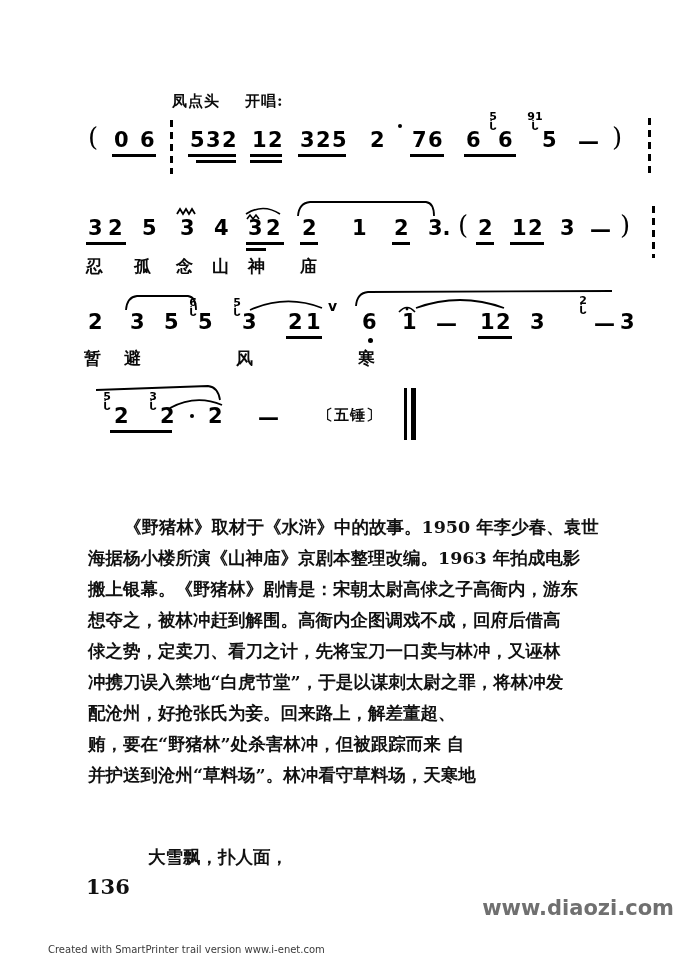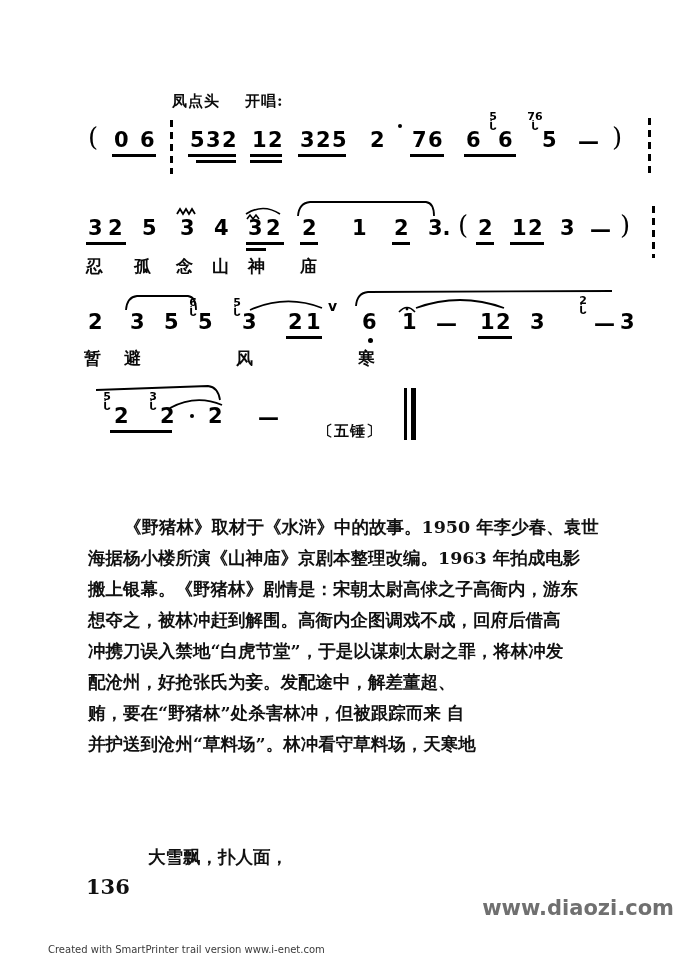--- a/index.html
+++ b/index.html
@@ -259,21 +259,21 @@
 
     <div class="note" style="left:466px; top:20px;">6</div>
     <div class="grace" style="left:486px; top:2px; width:14px;">
       <span class="g-top">5</span>
       <span class="g-bot">ᒑ</span>
     </div>
     <div class="note" style="left:498px; top:20px;">6</div>
     <div class="beam" style="left:464px; top:44px; width:52px;"></div>
 
     <div class="grace" style="left:526px; top:2px; width:18px;">
-      <span class="g-top">76</span>
+      <span class="g-top">91</span>
       <span class="g-bot">ᒑ</span>
     </div>
     <div class="note" style="left:542px; top:20px;">5</div>
 
     <div class="dash" style="left:578px; top:20px;">—</div>
 
     <div class="paren" style="left:612px; top:14px;">)</div>
 
     <div class="barline dashed" style="left:648px; top:8px; height:58px;"></div>
   </div>
@@ -455,34 +455,35 @@
         <path d="M2 13 Q28 -1 54 10" stroke="#000" stroke-width="1.8" fill="none"></path>
       </svg>
     </div>
     <div class="dot-after" style="left:190px; top:32px;"></div>
     <div class="note" style="left:208px; top:24px;">2</div>
 
     <div class="beam" style="left:110px; top:48px; width:62px;"></div>
 
     <div class="dash" style="left:258px; top:24px;">—</div>
 
-    <div class="cue-row" style="left:318px; top:40px; font-size:15px;">〔五锤〕</div>
+    <div class="cue-row" style="left:318px; top:24px; font-size:15px;">〔五锤〕</div>
 
     <div class="barline double" style="left:404px; top:6px; height:52px;"></div>
     <div class="barline double" style="left:411px; top:6px; height:52px; width:5px;"></div>
   </div>
 </div>
 
 <div class="prose">
   <p class="indent">《野猪林》取材于《水浒》中的故事。1950 年李少春、袁世</p>
   <p>海据杨小楼所演《山神庙》京剧本整理改编。1963 年拍成电影</p>
   <p>搬上银幕。《野猪林》剧情是：宋朝太尉高俅之子高衙内，游东</p>
   <p>想夺之，被林冲赶到解围。高衙内企图调戏不成，回府后借高</p>
+  <p>俅之势，定卖刀、看刀之计，先将宝刀一口卖与林冲，又诬林</p>
   <p>冲携刀误入禁地“白虎节堂”，于是以谋刺太尉之罪，将林冲发</p>
-  <p>配沧州，好抢张氏为妾。发配途中，解差董超、</p>
+  <p>配沧州，好抢张氏为妾。回来路上，解差董超、</p>
   <p>贿，要在“野猪林”处杀害林冲，但被跟踪而来 自</p>
   <p>并护送到沧州“草料场”。林冲看守草料场，天寒地</p>
 </div>
 <div class="fade-r"></div>
 
 <div class="verse">大雪飘，扑人面，</div>
 
 <div class="page-num">136</div>
 
 <div class="credit">Created with SmartPrinter trail version www.i-enet.com</div>

